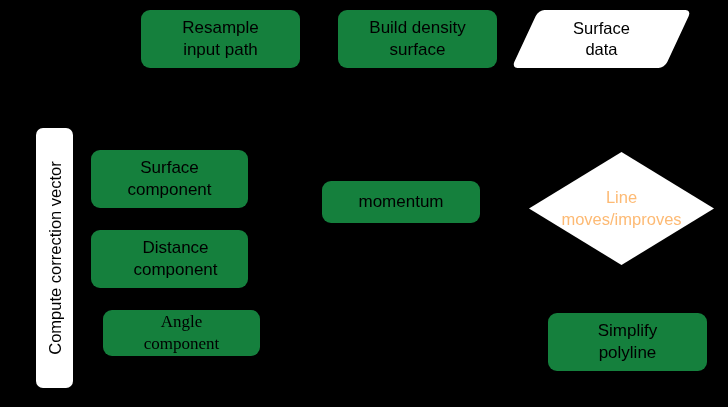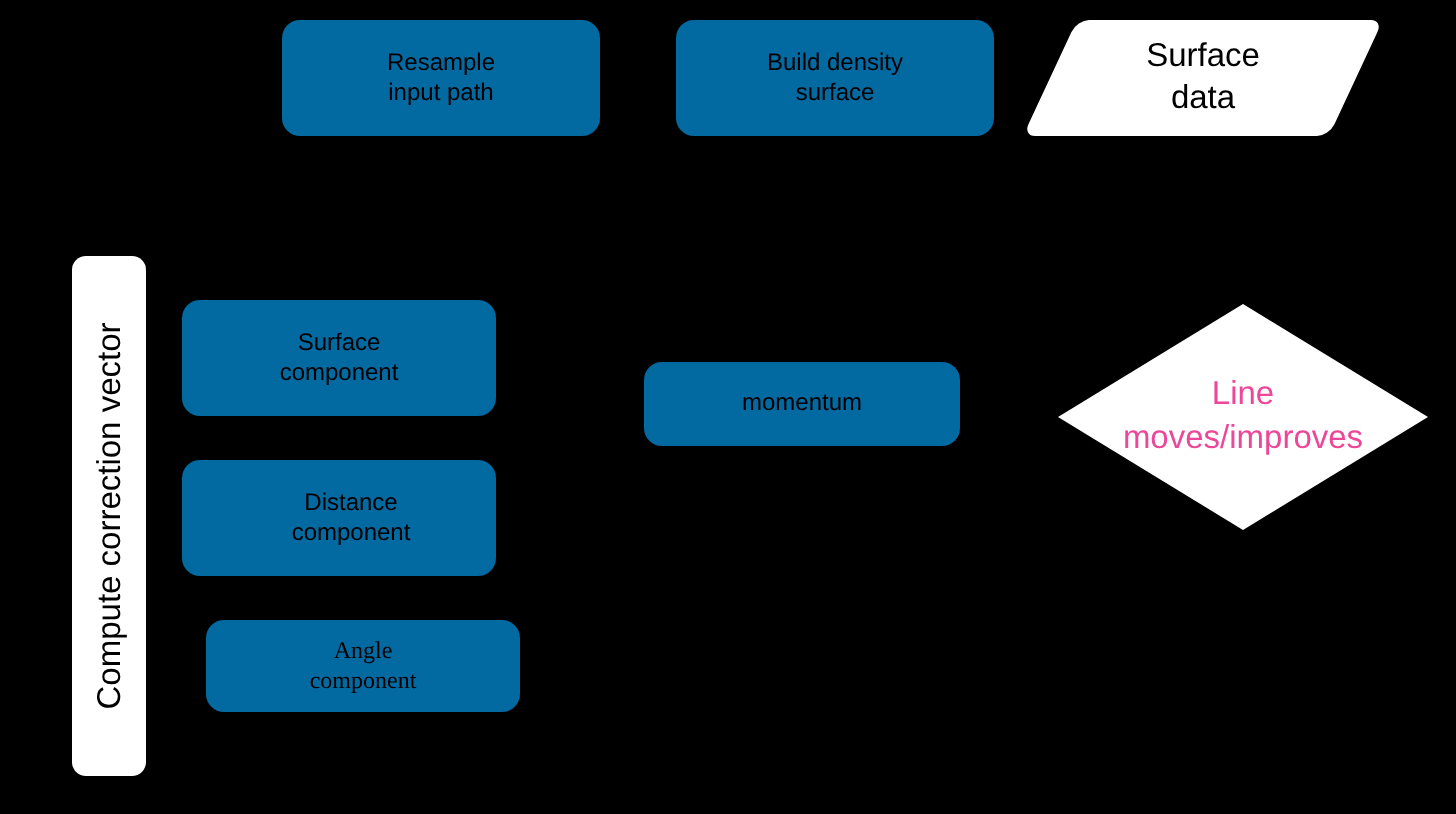--- a/index.html
+++ b/index.html
@@ -13,28 +13,28 @@
     height: 407px;
     background: #000000;
     overflow: hidden;
     font-family: "Liberation Sans", sans-serif;
   }
 
   
   .node {
     position: absolute;
     box-sizing: border-box;
-    background: #0369a1;
+    background: #15803d;
     color: #000000;
     display: flex;
     align-items: center;
     justify-content: center;
     text-align: center;
     line-height: 1.28;
-    font-size: 12px;
+    font-size: 17px;
     white-space: pre-line;
   }
 
   
   .proc {
     border-radius: 9px;
   }
 
   
   .lane {
@@ -90,21 +90,21 @@
     background: #ffffff;
     clip-path: polygon(50% 0%, 100% 50%, 50% 100%, 0% 50%);
   }
   .diamond-text {
     position: absolute;
     inset: 0;
     display: flex;
     align-items: center;
     justify-content: center;
     text-align: center;
-    color: #ec4899;
+    color: #fdba74;
     font-size: 16.5px;
     line-height: 1.28;
     white-space: pre-line;
   }
 </style>
 </head>
 <body>
 
 <div id="canvas">
 
@@ -146,14 +146,18 @@
   <div class="node proc" style="left:322px; top:181px; width:158px; height:42px;">
     <span>momentum</span>
   </div>
 
   <div class="diamond-wrap" style="left:529px; top:152px; width:185px; height:113px;">
     <div class="diamond-shape"></div>
     <div class="diamond-text">Line
 moves/improves</div>
   </div>
 
+  <div class="node proc" style="left:548px; top:313px; width:159px; height:58px;">
+    <span>Simplify
+polyline</span>
+  </div>
 
 </div>
 
 </body></html>

